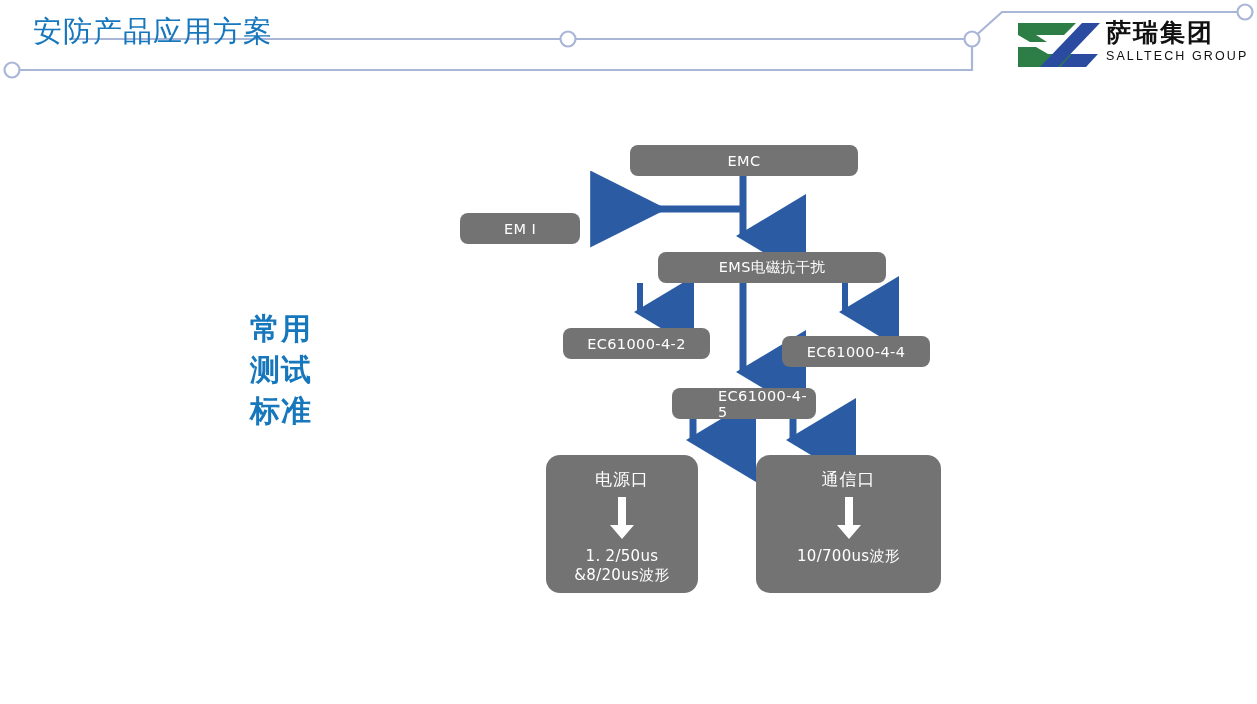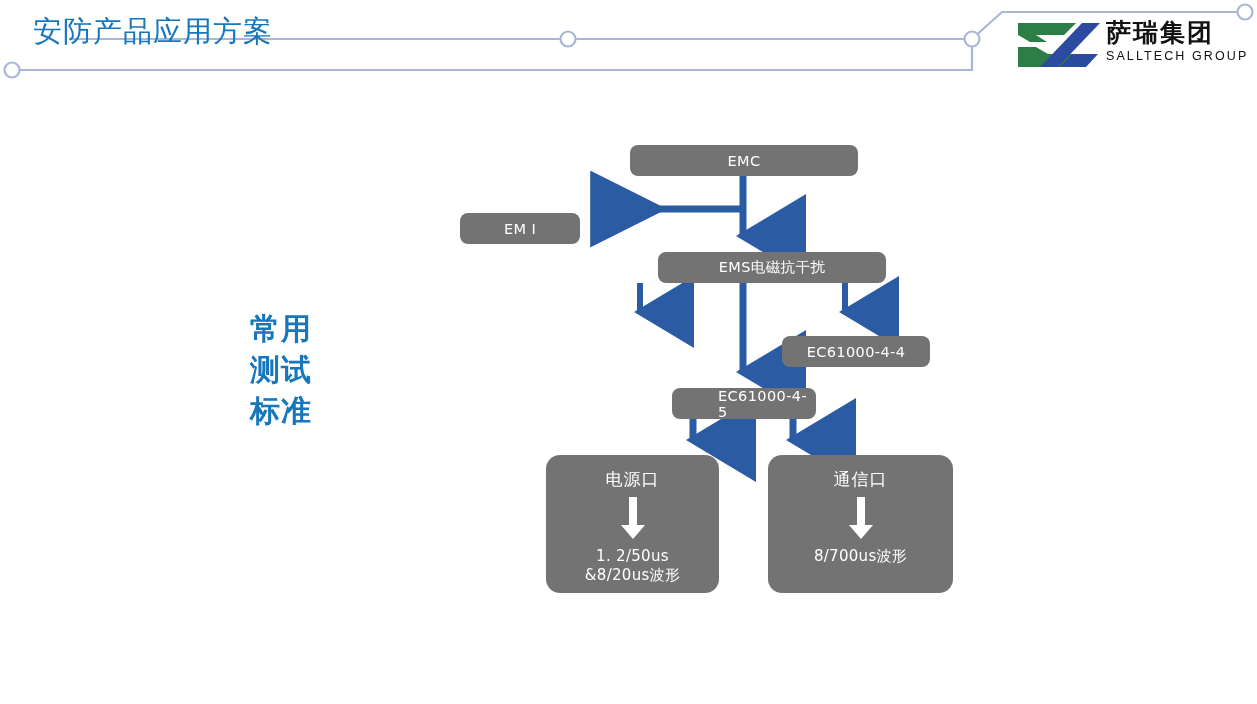--- a/index.html
+++ b/index.html
@@ -137,22 +137,22 @@
   }
   .inner-arrow {
     margin: 6px 0 8px 0;
   }
   #node-emc   { left: 630px; top: 145px; width: 228px; }
   #node-emi   { left: 460px; top: 193px; width: 120px; margin-top: 20px; }
   #node-ems   { left: 630px; top: 252px; width: 228px; margin-left: 28px; }
   #node-442   { left: 563px; top: 328px; width: 147px; }
   #node-444   { left: 782px; top: 328px; width: 148px; margin-top: 8px; }
   #node-445   { left: 672px; top: 388px; width: 144px; padding-left: 46px; }
-  #node-power { left: 546px; top: 455px; width: 173px; height: 138px; }
-  #node-comm  { left: 756px; top: 455px; width: 185px; height: 138px; margin-left: 12px; }
+  #node-power { left: 546px; top: 455px; width: 152px; height: 138px; }
+  #node-comm  { left: 756px; top: 455px; width: 185px; height: 138px; }
 </style>
 </head>
 <body>
 
 <div id="slide">
 
   <svg id="header-decor" viewBox="0 0 1257 90" width="1257" height="90">
     <g fill="none" stroke="#aab6d8" stroke-width="2.2">
       <path d="M12,70 H972 V39"></path>
       <path d="M70,39 H972"></path>
@@ -217,20 +217,23 @@
   </div>
 
   <div class="node small" id="node-emi">
     <span>EM I</span>
   </div>
 
   <div class="node small" id="node-ems">
     <span>EMS电磁抗干扰</span>
   </div>
 
+  <div class="node small" id="node-442">
+    <span>EC61000-4-2</span>
+  </div>
 
   <div class="node small" id="node-444">
     <span>EC61000-4-4</span>
   </div>
 
   <div class="node small" id="node-445">
     <span>EC61000-4-5</span>
   </div>
 
   <div class="node big" id="node-power">
@@ -240,16 +243,16 @@
     </svg>
     <div class="caption">1. 2/50us
 &amp;8/20us波形</div>
   </div>
 
   <div class="node big" id="node-comm">
     <div class="title">通信口</div>
     <svg class="inner-arrow" width="26" height="42" viewBox="0 0 26 42">
       <path d="M9,0 H17 V28 H25 L13,42 L1,28 H9 Z" fill="#ffffff"></path>
     </svg>
-    <div class="caption">8/700us波形</div>
+    <div class="caption">10/700us波形</div>
   </div>
 
 </div>
 
 </body></html>

